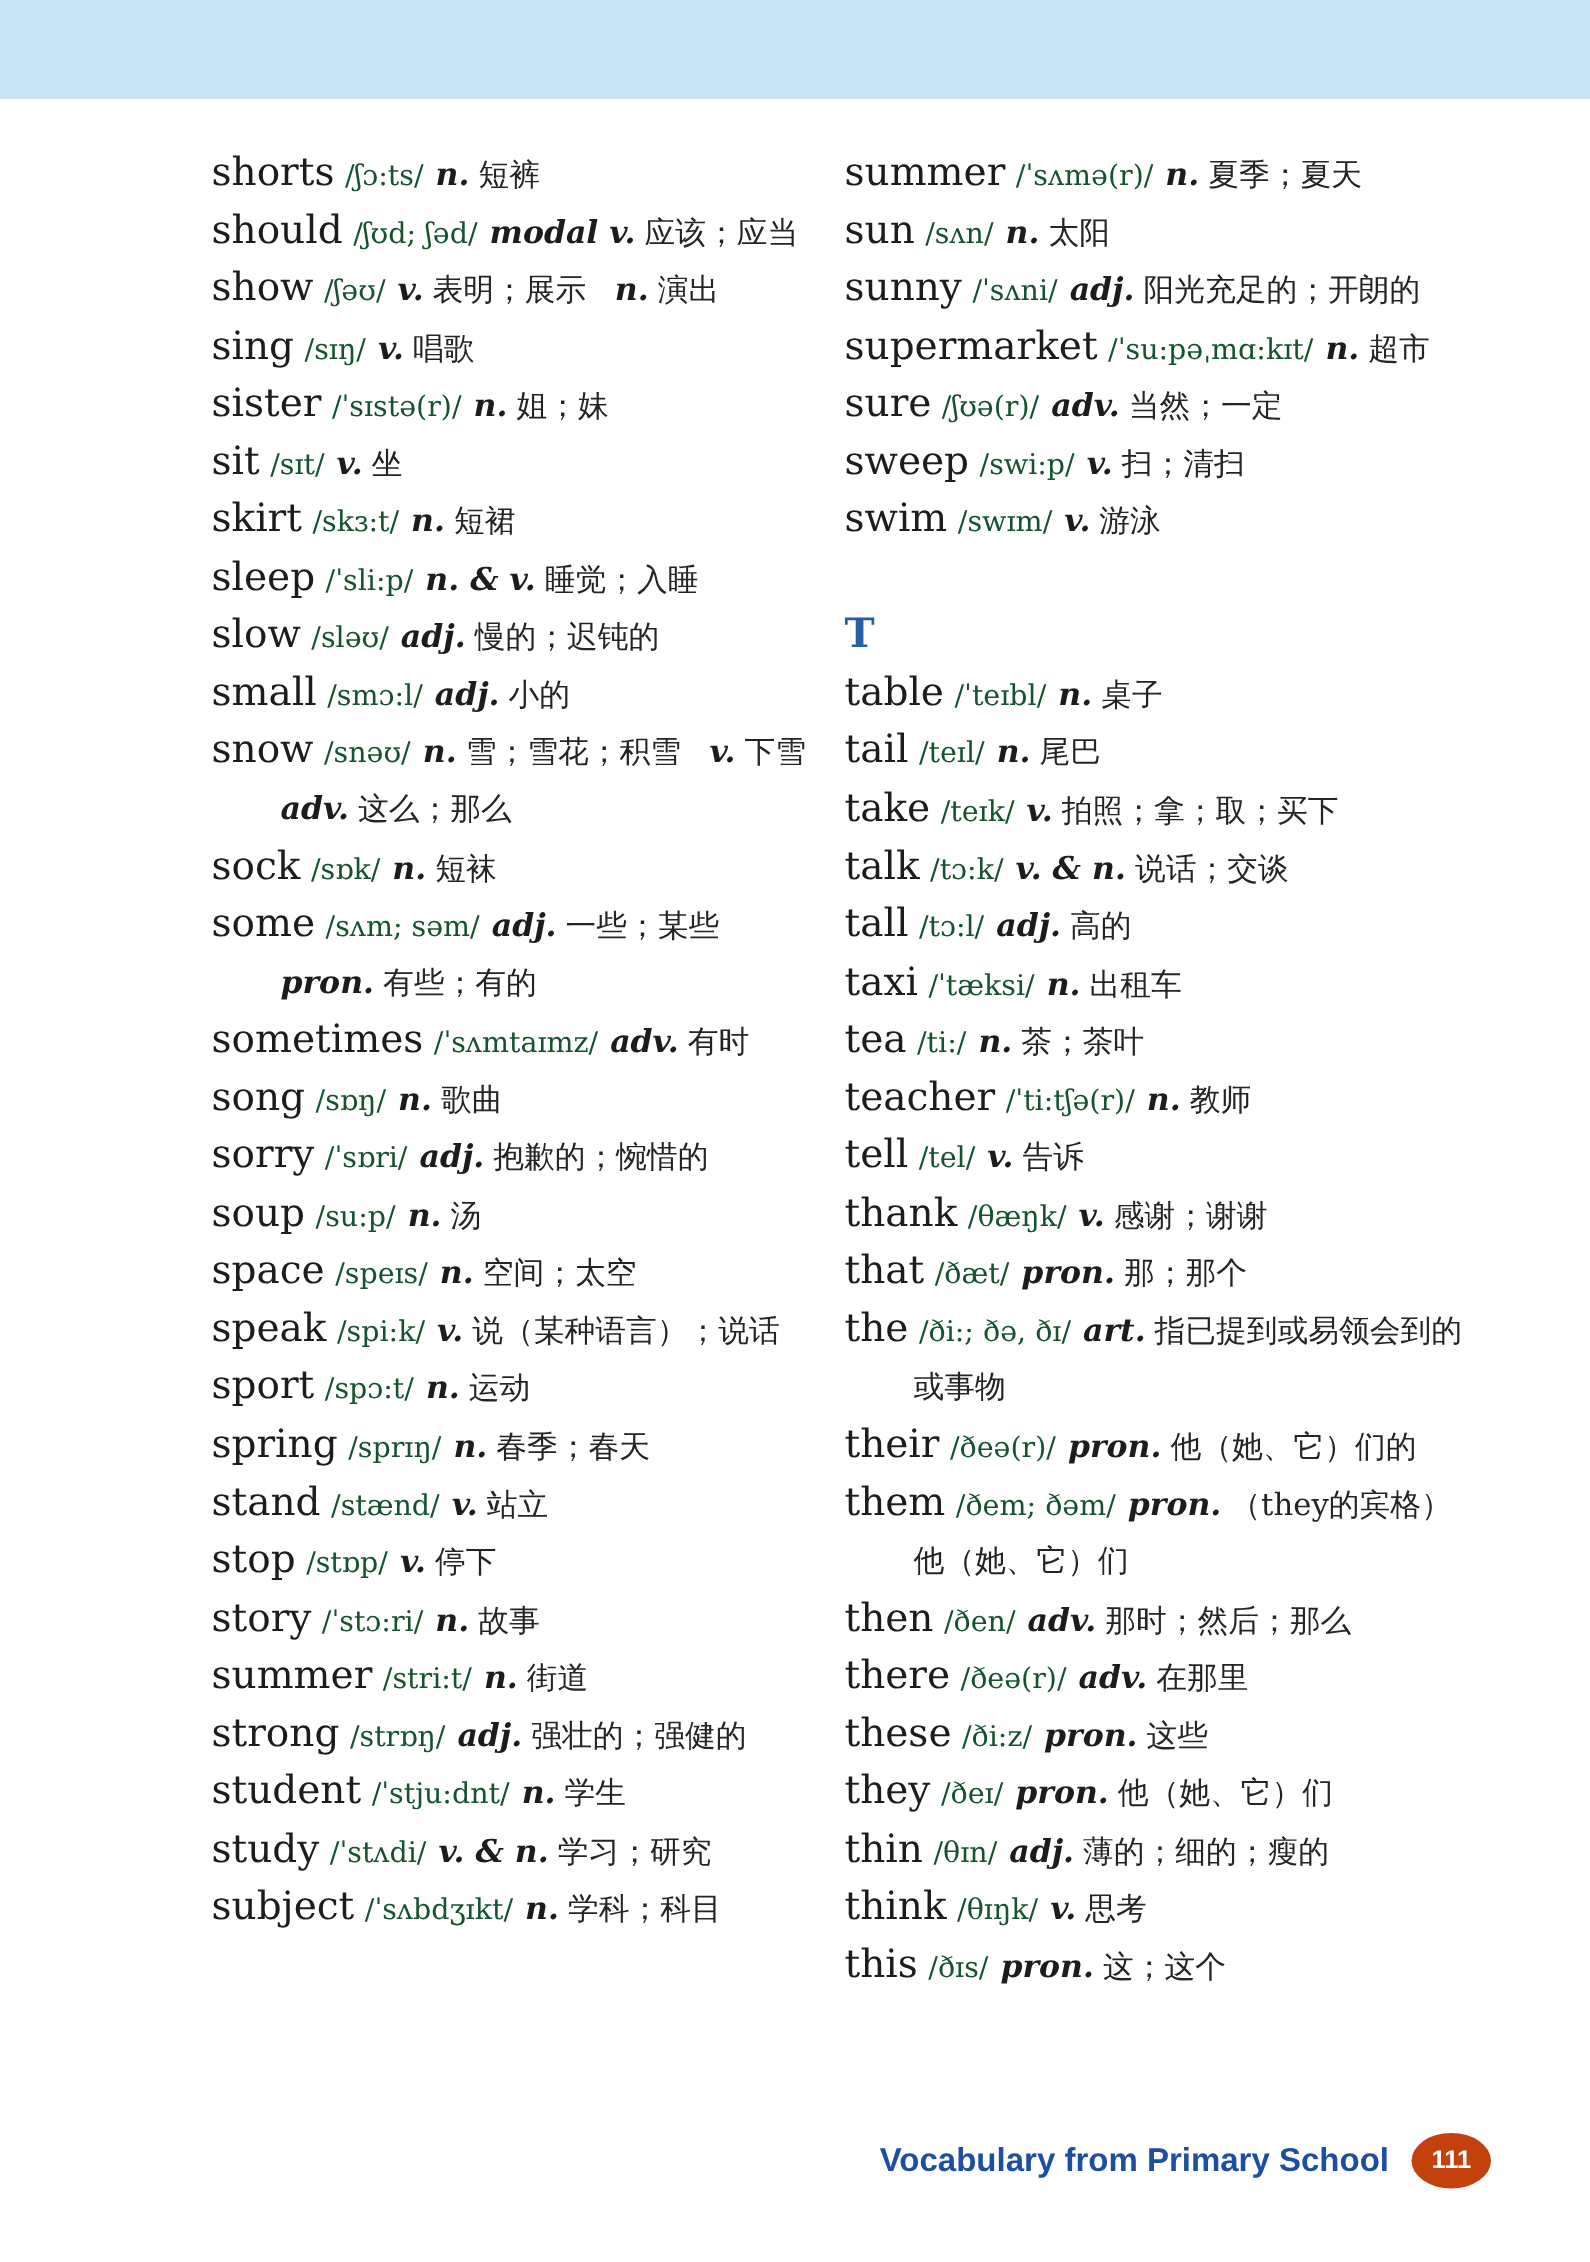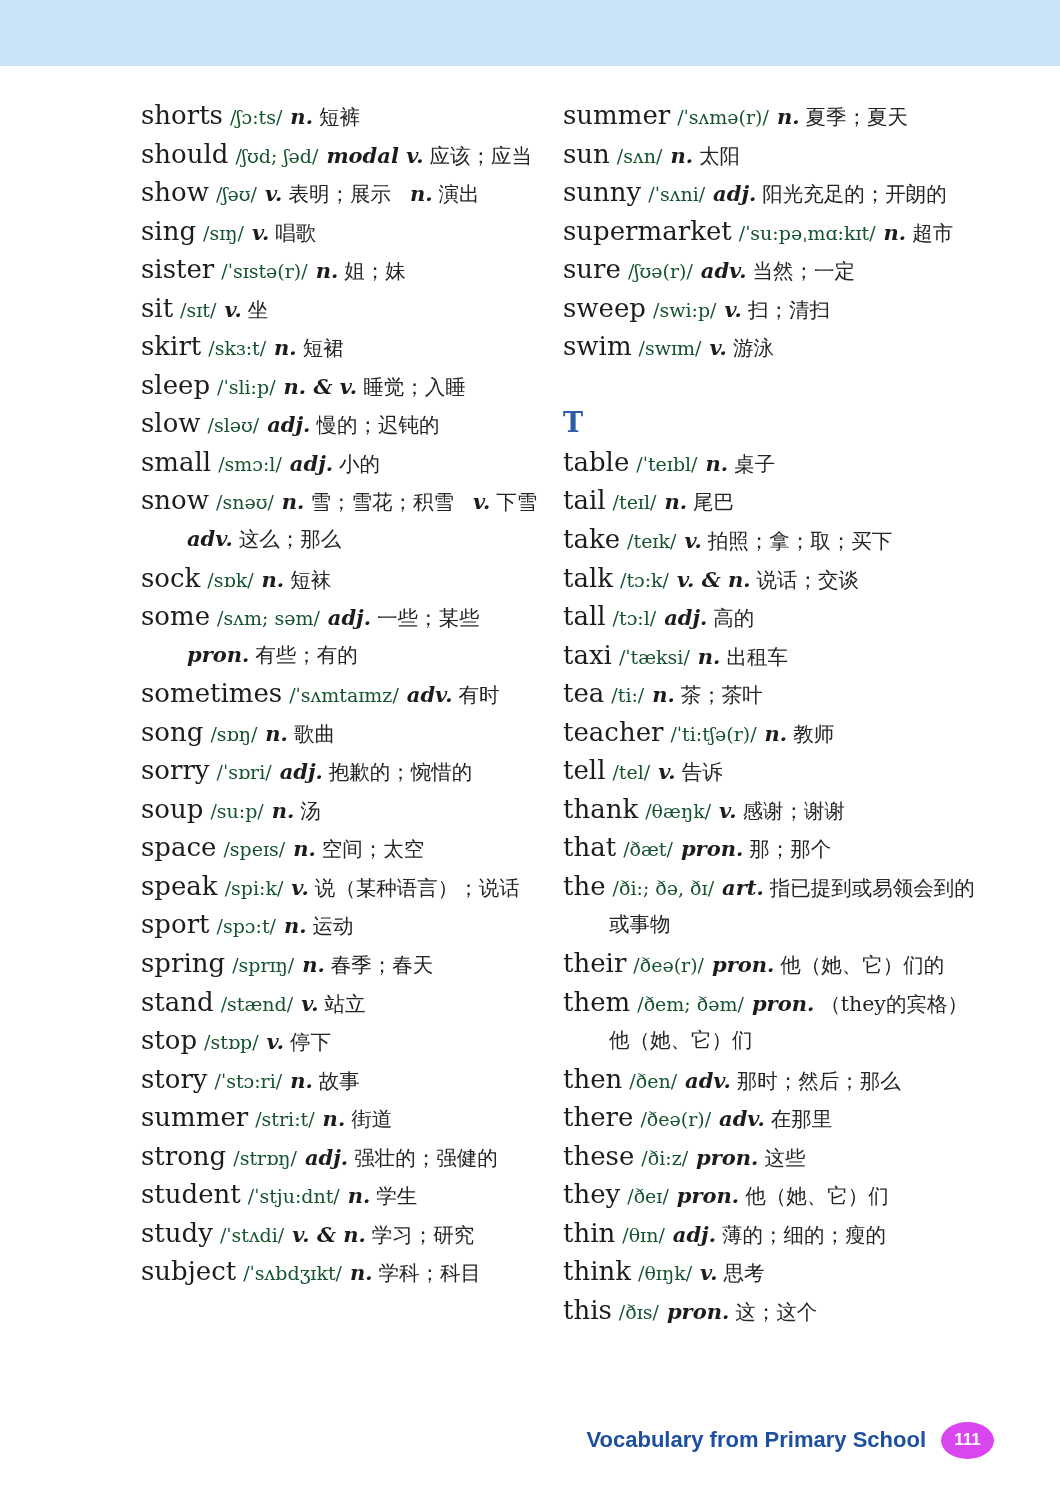--- a/index.html
+++ b/index.html
@@ -158,15 +158,15 @@
       <div class="line"><span class="seg seg-word">there</span><span class="seg seg-phon">/ðeə(r)/</span><span class="seg seg-pos">adv.</span><span class="seg seg-def">在那里</span></div>
       <div class="line"><span class="seg seg-word">these</span><span class="seg seg-phon">/ði:z/</span><span class="seg seg-pos">pron.</span><span class="seg seg-def">这些</span></div>
       <div class="line"><span class="seg seg-word">they</span><span class="seg seg-phon">/ðeɪ/</span><span class="seg seg-pos">pron.</span><span class="seg seg-def">他（她、它）们</span></div>
       <div class="line"><span class="seg seg-word">thin</span><span class="seg seg-phon">/θɪn/</span><span class="seg seg-pos">adj.</span><span class="seg seg-def">薄的；细的；瘦的</span></div>
       <div class="line"><span class="seg seg-word">think</span><span class="seg seg-phon">/θɪŋk/</span><span class="seg seg-pos">v.</span><span class="seg seg-def">思考</span></div>
       <div class="line"><span class="seg seg-word">this</span><span class="seg seg-phon">/ðɪs/</span><span class="seg seg-pos">pron.</span><span class="seg seg-def">这；这个</span></div>
     </div>
 
   <div class="footer">
     <span class="footer-label" style="color: rgb(29, 79, 160);">Vocabulary from Primary School</span>
-    <span class="page-badge" style="background: #d946ef; color: rgb(255, 255, 255);">111</span>
+    <span class="page-badge" style="background: #c2410c; color: rgb(255, 255, 255);">111</span>
   </div>
 </div>
 
 </body></html>

